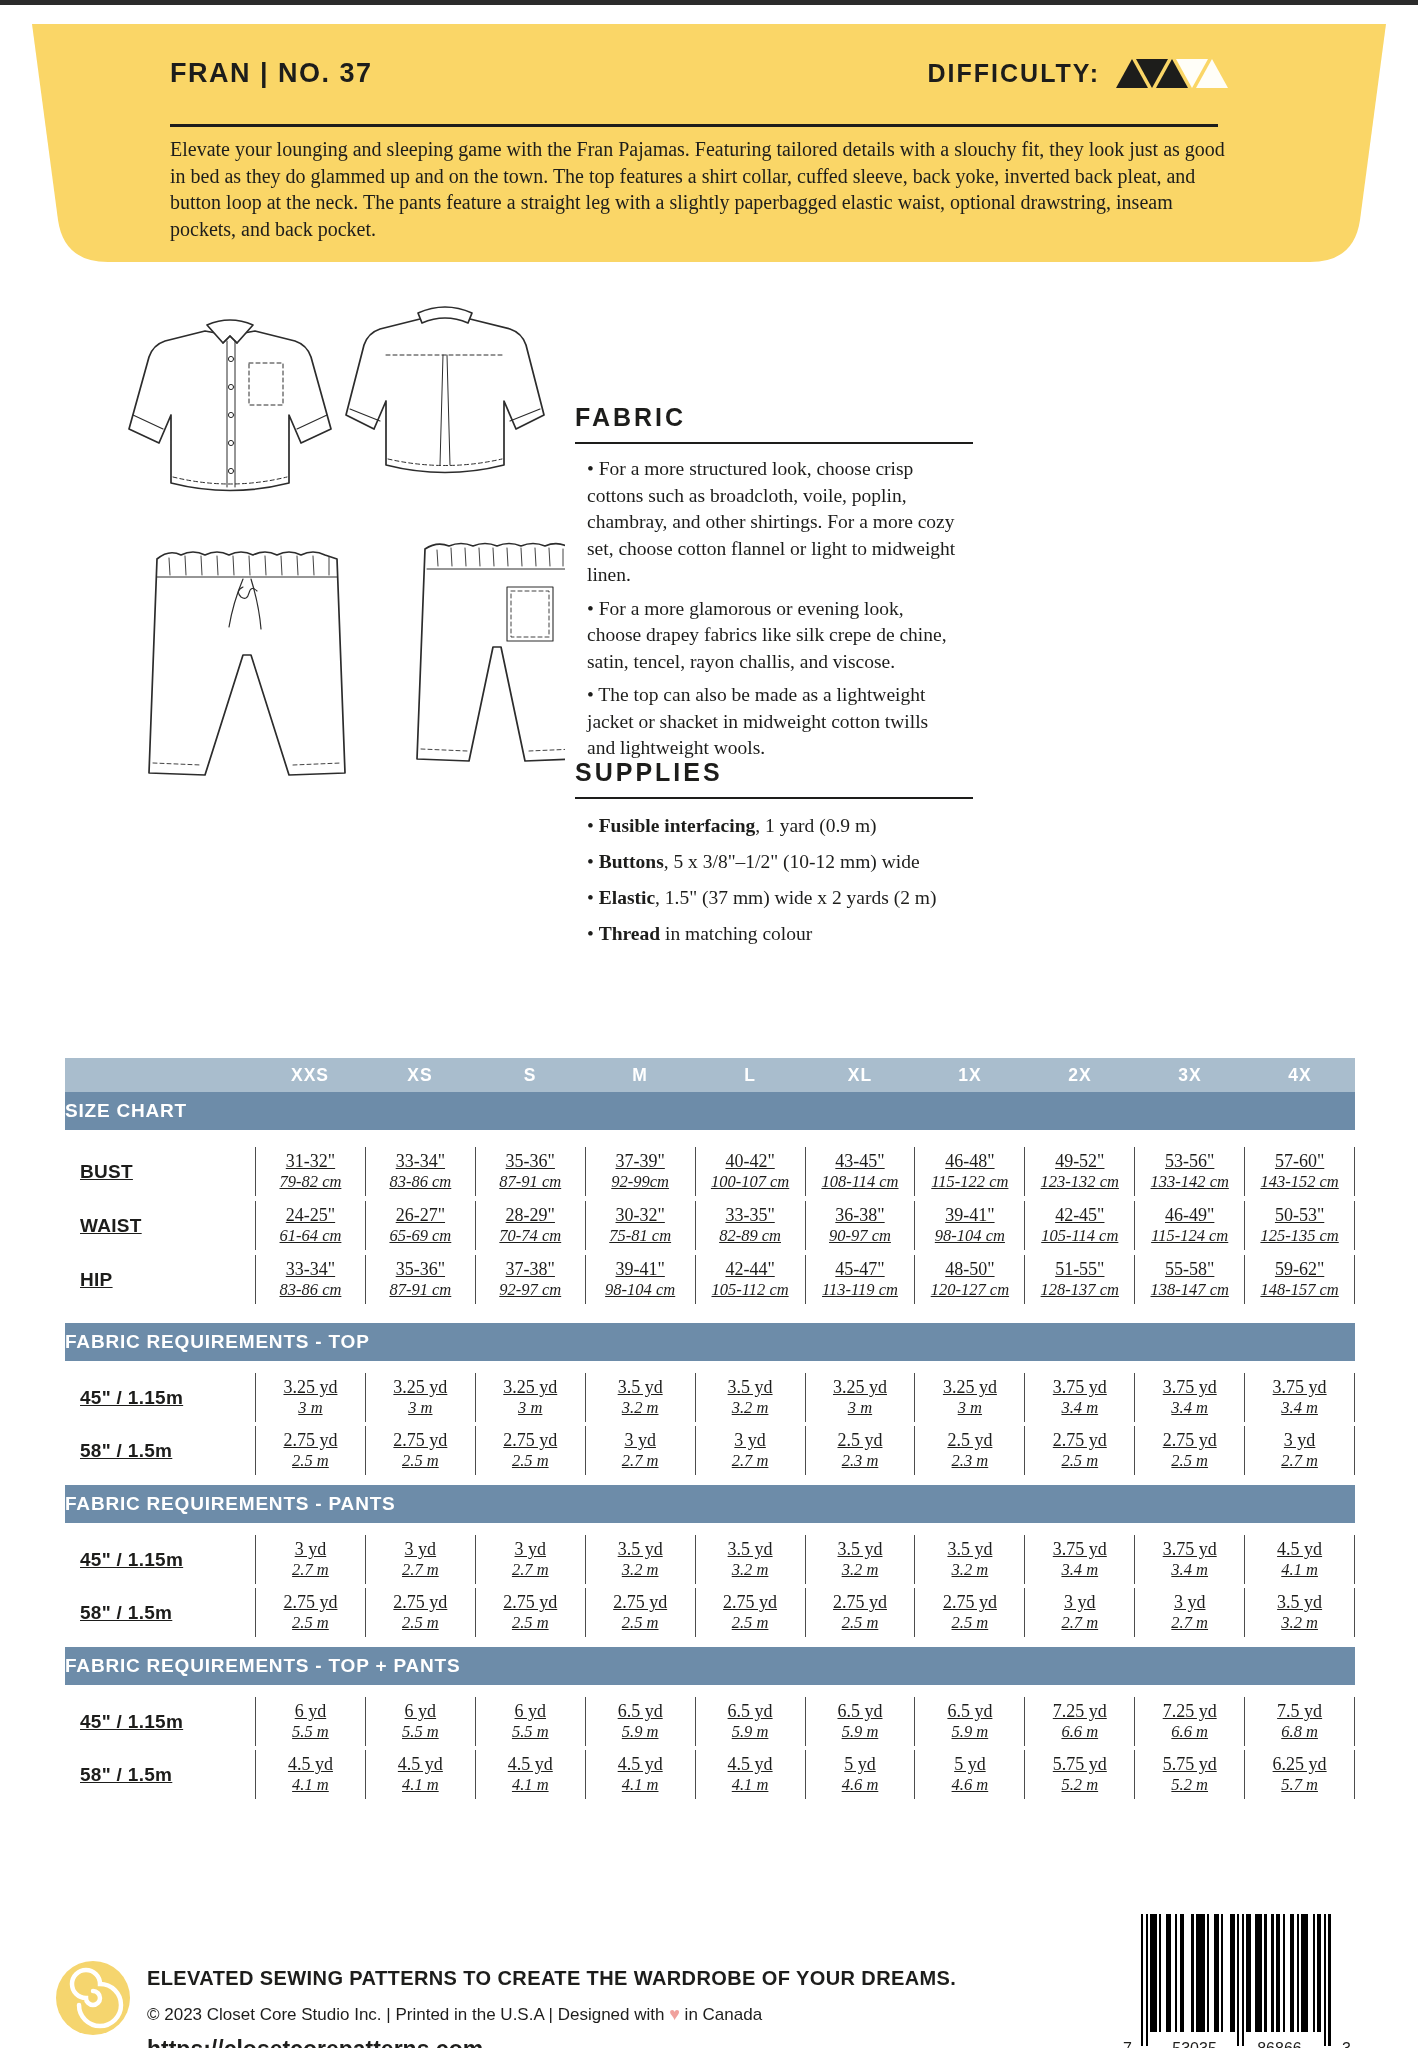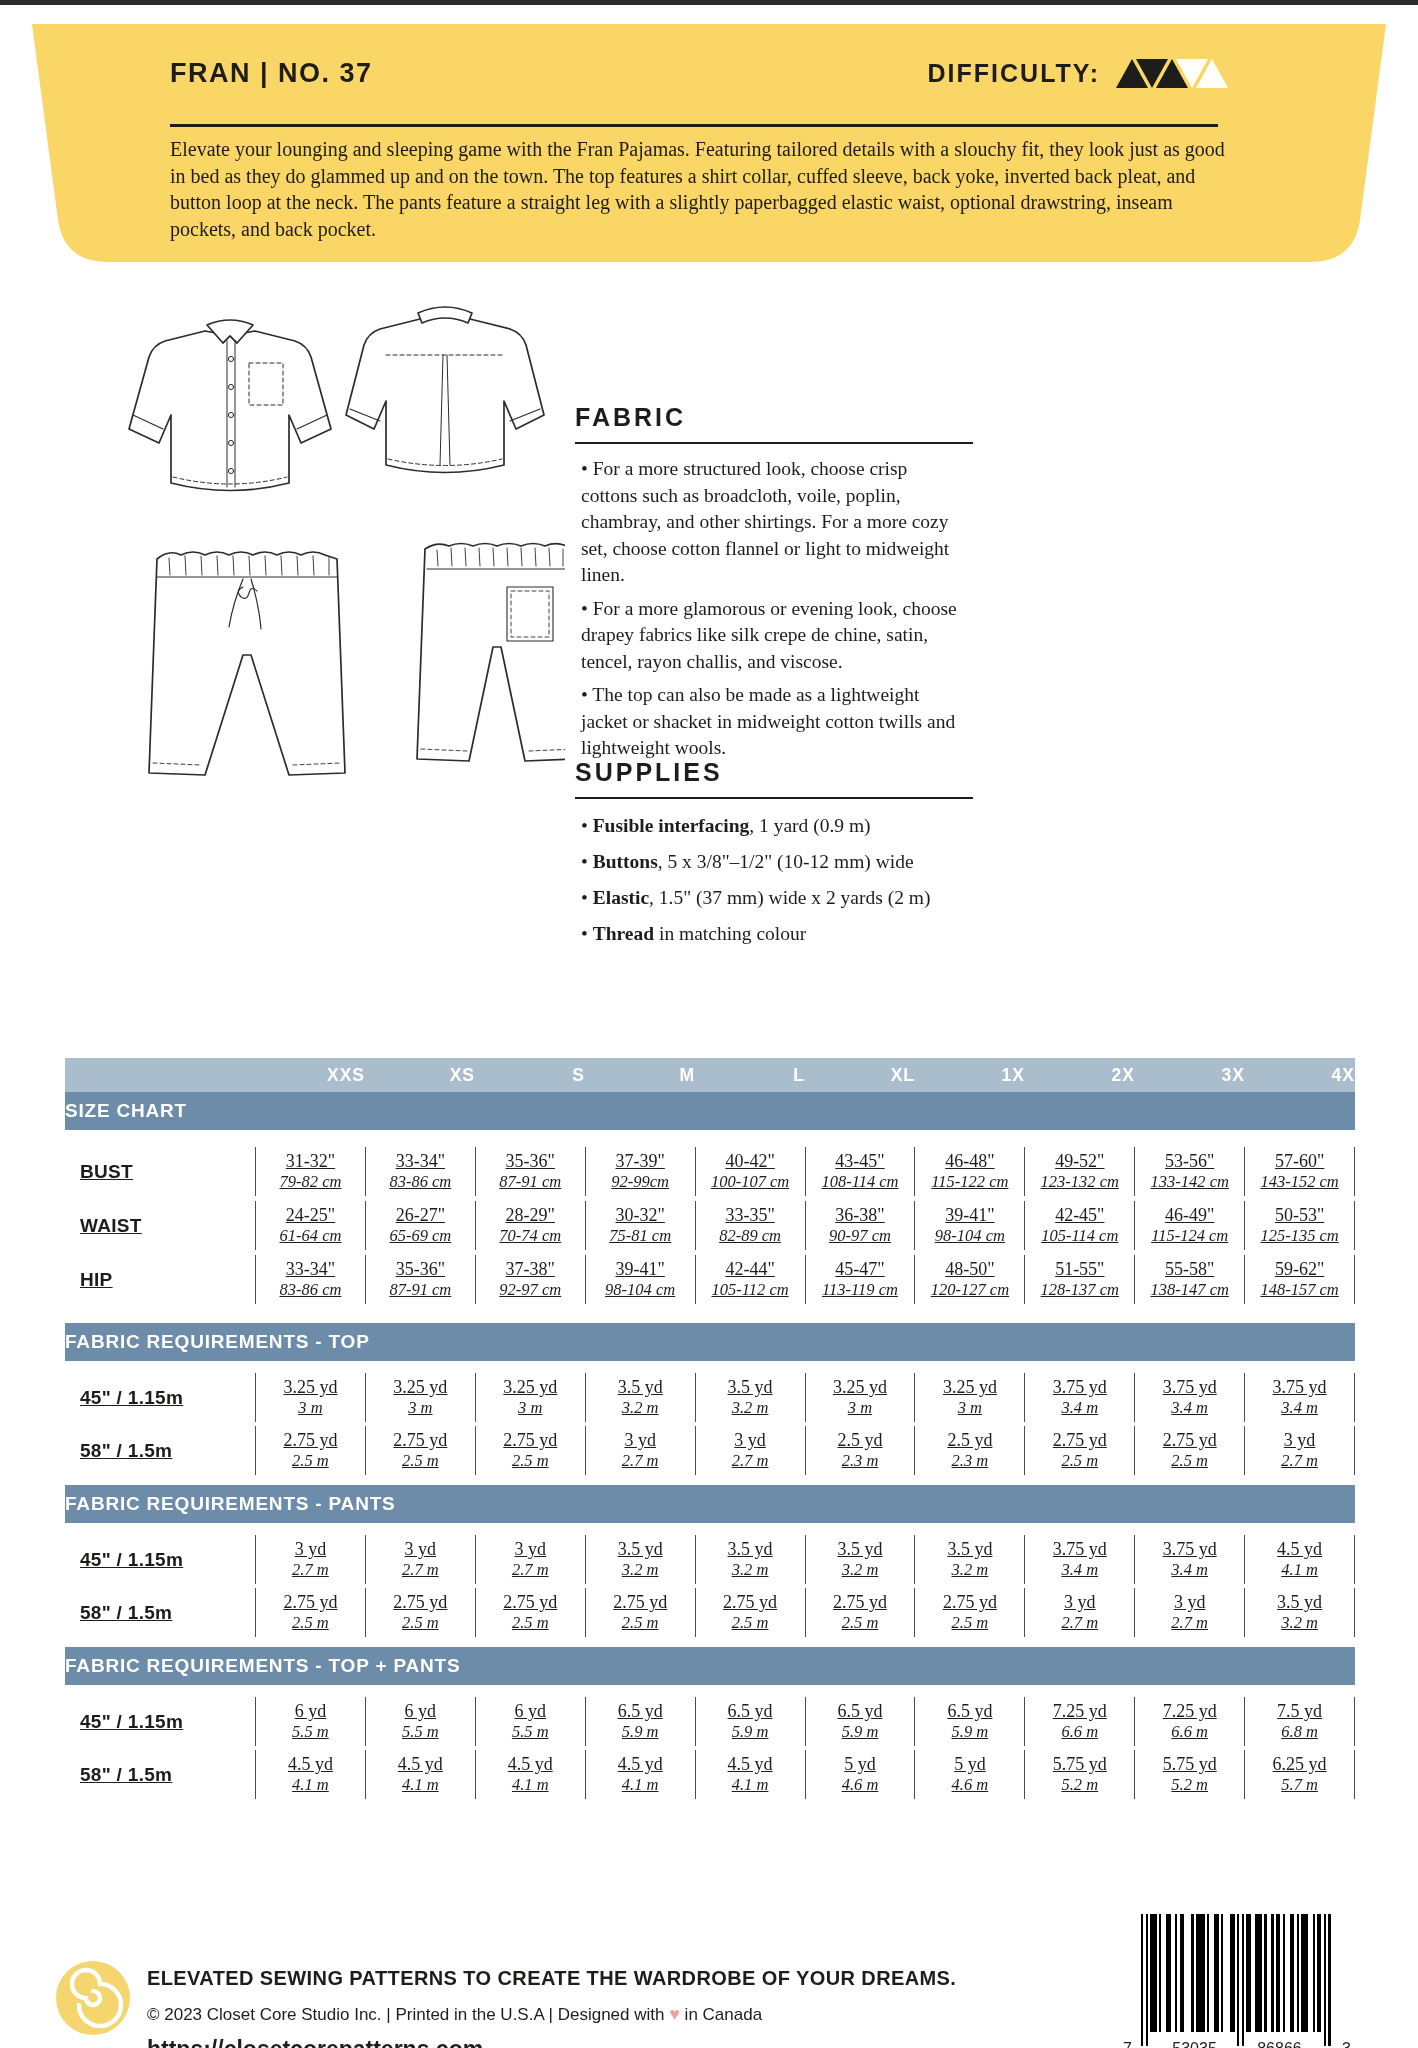--- a/index.html
+++ b/index.html
@@ -25,31 +25,31 @@
   .desc{position:absolute;left:140px;right:148px;top:112px;font-size:20px;line-height:26.5px;margin:0;}
 
   
   .drawings{position:absolute;left:85px;top:295px;width:480px;height:495px;}
   .drawings svg{width:100%;height:100%;}
 
   
   .side-sec{position:absolute;left:575px;width:398px;}
   .sec-heading{font-size:25px;font-weight:bold;letter-spacing:3px;}
   .sec-rule{border:0;border-top:2.5px solid #1d1d1b;margin:10px 0 12px 0;}
-  .bullet-list{list-style:none;margin:6px;padding:0;font-family:"Liberation Serif","DejaVu Serif",serif;}
+  .bullet-list{list-style:none;margin:12px;padding:0;font-family:"Liberation Serif","DejaVu Serif",serif;}
   .bullet-list li{margin:7px 0;font-size:19.5px;line-height:26.5px;}
   .bullet-list li::before{content:"• ";}
   .bullet-list .b{font-weight:bold;}
   .bullet-list .i{font-style:italic;}
   #supplies-list li{line-height:29px;}
 
   
   .tables{position:absolute;left:65px;top:1058px;width:1290px;}
   .sizes-row{display:flex;height:34px;background:var(--th-light,#a9bdcd);align-items:center;}
-  .szcell{flex:1;text-align:right;color:#fff;font-weight:bold;font-size:17.5px;letter-spacing:1px;}
+  .szcell{flex:1;text-align:center;color:#fff;font-weight:bold;font-size:17.5px;letter-spacing:1px;}
   .secbar{height:38px;background:var(--th-dark,#6d8ca9);color:#fff;display:flex;align-items:center;
           font-weight:bold;font-size:19px;letter-spacing:0.8px;}
   .rows{padding:8px 0 6px 0;}
   .rows.size{padding:12px 0 14px 0;}
   .trow{display:flex;margin:4px 0;text-decoration:underline;}
   .rows.size .trow{margin:5px 0;}
   .rlabel{flex:0 0 190px;display:flex;align-items:center;padding-left:15px;box-sizing:border-box;
           font-weight:bold;font-size:19px;letter-spacing:0.3px;}
   .dcell{flex:1;text-align:center;border-left:1.5px solid #4d4d4d;padding:3px 0 4px 0;}
   .trow .dcell:last-child{border-right:1.5px solid #4d4d4d;}

